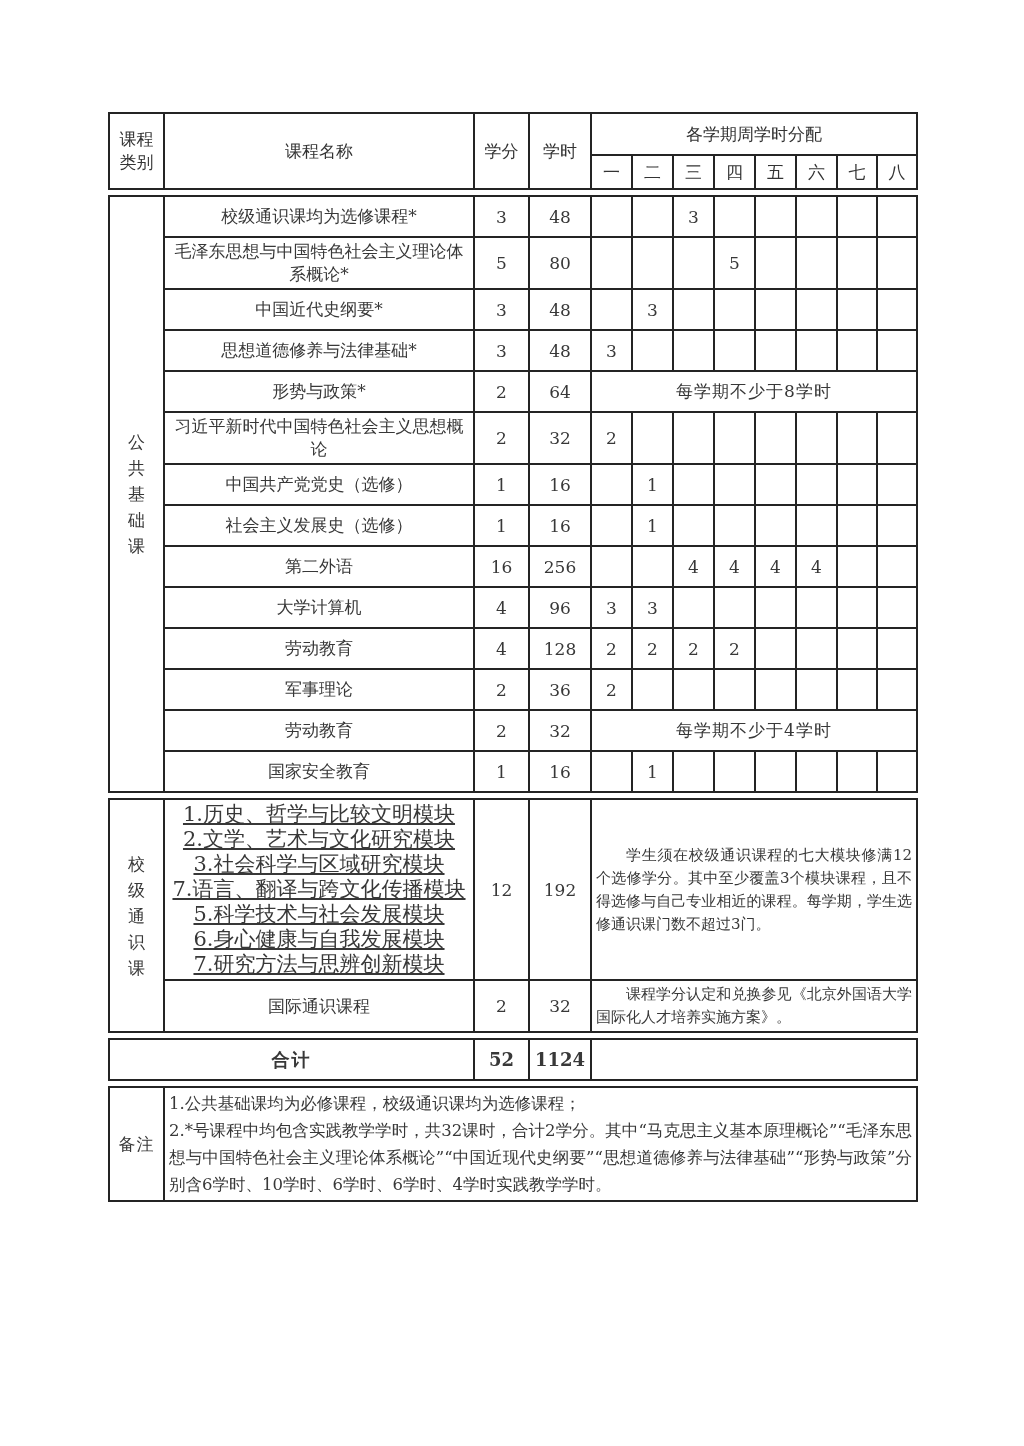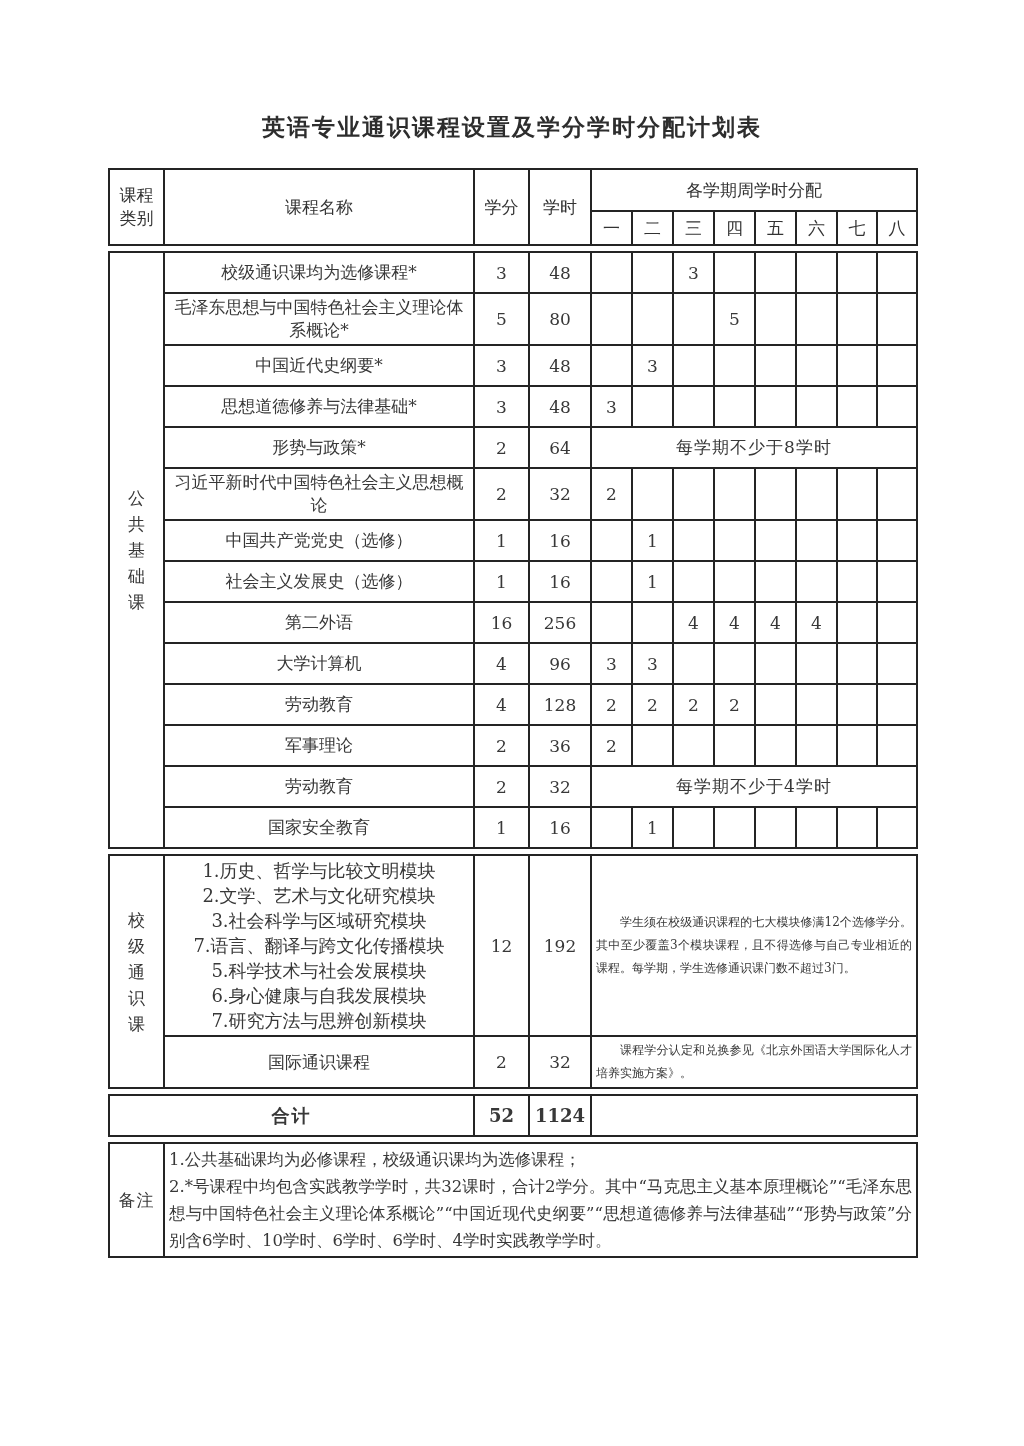--- a/index.html
+++ b/index.html
@@ -34,41 +34,40 @@
   .header-blk td { font-size: 17px; color: #333; }
   
   td.name-cell { text-align: left; padding: 2px 14px 2px 8px; }
   td.cat-cell { padding: 0; }
   .vtext { display: flex; flex-direction: column; align-items: center; }
   .vtext span { display: block; line-height: 26px; font-size: 17px; }
   td.num-cell, td.sem-cell { font-size: 17px; }
   td.span-cell { font-size: 17px; letter-spacing: 1px; }
   
   td.modules-cell { text-align: left; padding: 6px 6px 6px 8px; }
-  .mline { line-height: 25px; font-size: 18px; white-space: nowrap; }
+  .mline { line-height: 25px; font-size: 21px; white-space: nowrap; text-decoration: underline; }
   td.note-cell { text-align: left; padding: 6px 8px; }
   td.note-cell .note-p {
     text-indent: 2em; text-align: justify;
-    line-height: 23px; font-size: 12px;
+    line-height: 23px; font-size: 15px;
   }
   
   .total-blk td { font-weight: bold; height: 40px; font-size: 18px; margin-left: 12px; }
   .total-blk td.total-label { letter-spacing: 2px; }
   
   .remarks-blk td { height: auto; margin-top: 20px; }
   td.remark-label { font-size: 17px; letter-spacing: 1px; }
   td.remark-body { text-align: left; padding: 30px 10px 30px 12px; }
   td.remark-body .rline { line-height: 27px; font-size: 16.5px; text-align: justify; }
 </style>
 </head>
 <body>
 
 <div class="sheet">
 
-  <h1 class="doc-title">英语专业通识课程设置及学分学时分配计划表</h1>
 
   <table class="blk header-blk">
     <colgroup>
       <col style="width:55px">
         <col style="width:310px">
         <col style="width:55px">
         <col style="width:62px">
       <col style="width:41px">
         <col style="width:41px">
         <col style="width:41px">

